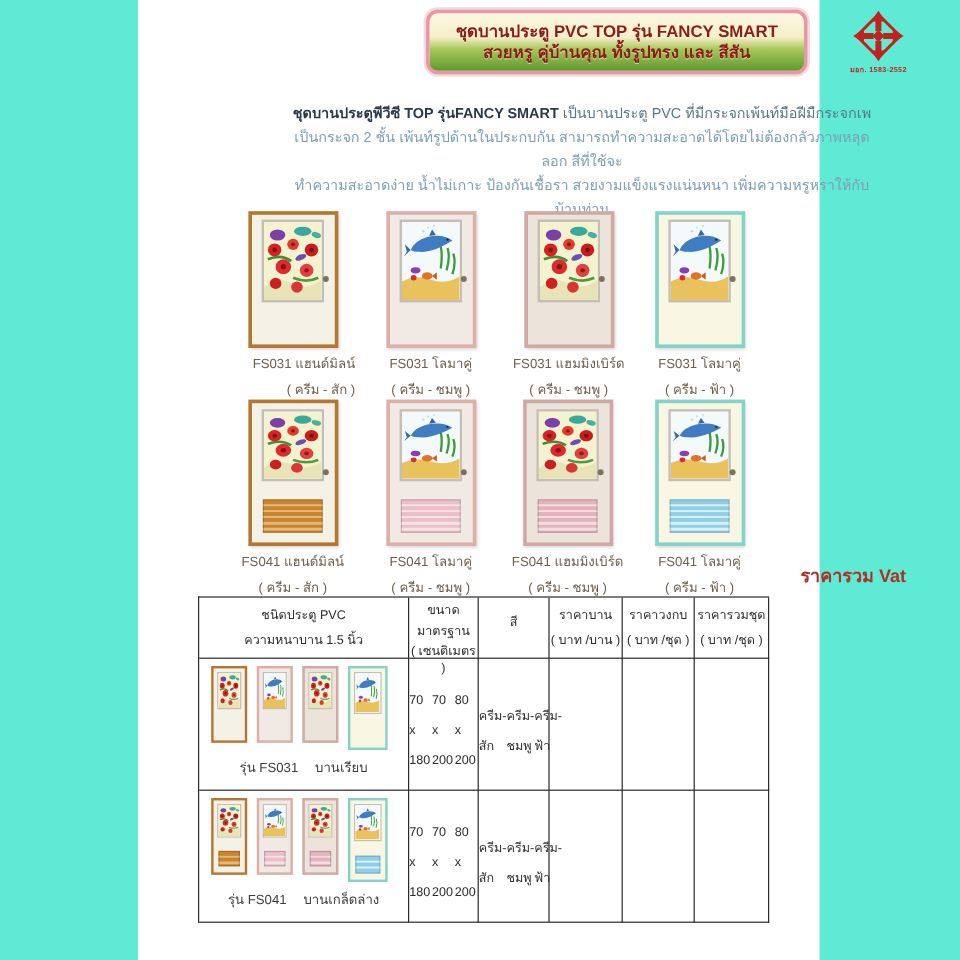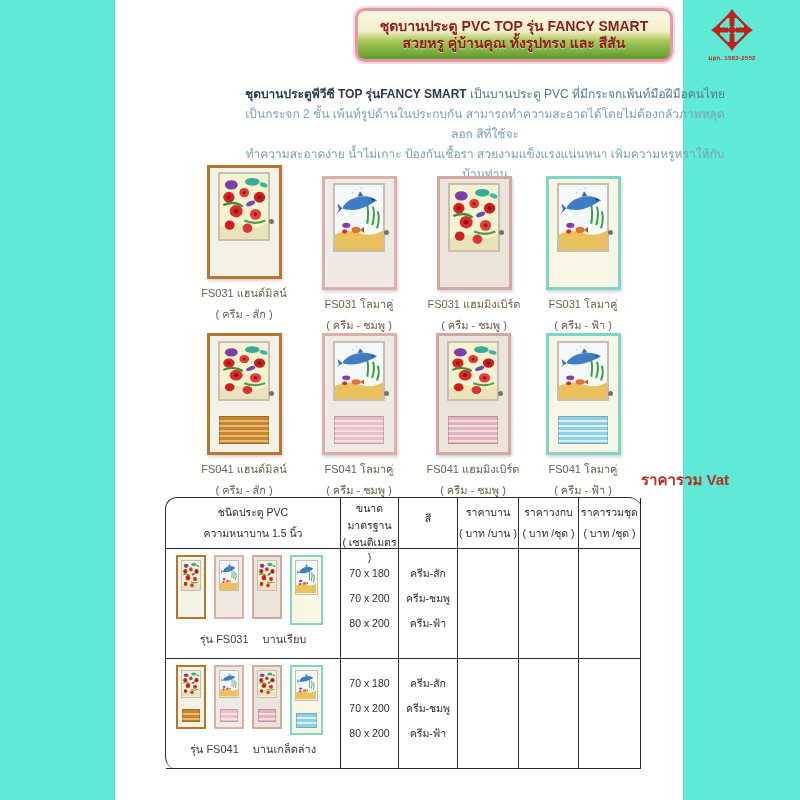--- a/index.html
+++ b/index.html
@@ -51,34 +51,34 @@
   .door.mini{width:30px;height:64px;border-width:2px;box-shadow:none;margin:0;}
   .door.mini .glass{border-width:1px;top:5%;height:52%;}
   .door.mini[data-louver] .glass{height:46%;}
   .door.mini .louver{bottom:8%;height:22%;}
   .door.mini.big{width:33px;height:70px;}
 
   .cap{margin-top:7px;font-size:11px;color:#6f5f4d;line-height:14px;}
   .cap .c2{display:block;margin-top:7px;}
 
   
-  .price-note{position:absolute;left:500px;top:468px;width:140px;text-align:center;
+  .price-note{position:absolute;left:500px;top:468px;width:140px;text-align:right;
               font-size:15px;font-weight:bold;color:#b03026;}
 
   
   .ptable{position:absolute;left:165px;top:497px;width:475px;
           display:grid;grid-template-columns:175px 58px 59px 61px 60px 62px;
           grid-template-rows:51px 110px 110px;
           border-top:1px solid #2a2a2a;border-left:1px solid #2a2a2a;
-          font-size:10.5px;color:#2c2c2c;border-radius:12px;}
+          font-size:10.5px;color:#2c2c2c;}
   .ptable .cell{border-right:1px solid #2a2a2a;border-bottom:1px solid #2a2a2a;
                 box-sizing:border-box;position:relative;}
   .hcell{display:flex;flex-direction:column;justify-content:space-evenly;align-items:center;
          text-align:center;padding:2px 1px;}
-  .stack{display:flex;flex-direction:column;align-items:center;padding-top:12px;}
+  .stack{display:flex;flex-direction:row;align-items:center;padding-top:12px;}
   .stack div{line-height:25px;}
   .thumbwrap{position:absolute;left:10px;top:6px;display:flex;gap:8px;align-items:flex-start;}
   .rowlabel{position:absolute;left:0;right:0;bottom:10px;text-align:center;font-size:11px;color:#3d3d3d;}
   .rowlabel .ml{margin-right:14px;}
 </style>
 </head>
 <body>
 
 <div class="screen">
   <div class="doc">
@@ -98,29 +98,29 @@
             <path d="M44 22 L35 28 L35 24.5 L27 24.5 L27 19.5 L35 19.5 L35 16 Z"></path>
             <rect x="19.5" y="18.5" width="7" height="7" transform="rotate(45 23 22)"></rect>
             <path d="M23 4 L41 22 L23 40 L5 22 Z" fill="none" stroke="#c0221c" stroke-width="2.4"></path>
           </g>
         </svg>
       </span>
       <div class="tis-label">มอก. 1583-2552</div>
     </div>
 
     <div class="intro">
-      <div><span class="lead">ชุดบานประตูพีวีซี TOP รุ่นFANCY SMART</span><span class="l1rest"> เป็นบานประตู PVC ที่มีกระจกเพ้นท์มือฝีมือคนไทย</span></div>
+      <div><span class="lead">ชุดบานประตูพีวีซี TOP รุ่นFANCY SMART</span><span class="l1rest"> เป็นบานประตู PVC ที่มีกระจกเพ้นท์มือฝีมืกระจกเพ</span></div>
       <div class="pl">เป็นกระจก 2 ชั้น เพ้นท์รูปด้านในประกบกัน สามารถทำความสะอาดได้โดยไม่ต้องกลัวภาพหลุดลอก สีที่ใช้จะ</div>
       <div class="pl">ทำความสะอาดง่าย น้ำไม่เกาะ ป้องกันเชื้อรา สวยงามแข็งแรงแน่นหนา เพิ่มความหรูหราให้กับบ้านท่าน</div>
     </div>
 
     <div class="price-note">ราคารวม Vat</div>
   </div>
 
-  <div class="door-unit" style="left:192px;top:165px;">
+  <div class="door-unit" style="left:192px;top:176px;text-align:right;">
     <div class="door f-teak">
         <div class="glass">
           <svg viewBox="0 0 60 84" preserveAspectRatio="none">
             <rect width="60" height="84" fill="#f5f2cf"></rect>
             <path d="M0 70 Q15 58 30 66 T60 62 L60 84 L0 84 Z" fill="#e9e4b8"></path>
             <ellipse cx="14" cy="14" rx="8" ry="6" fill="#7a3fa8"></ellipse>
             <ellipse cx="40" cy="10" rx="9" ry="5" fill="#3aa89a"></ellipse>
             <circle cx="11" cy="30" r="7" fill="#d42323"></circle>
             <circle cx="11" cy="30" r="2.5" fill="#8f1212"></circle>
             <circle cx="30" cy="24" r="6" fill="#e23a2e"></circle>

